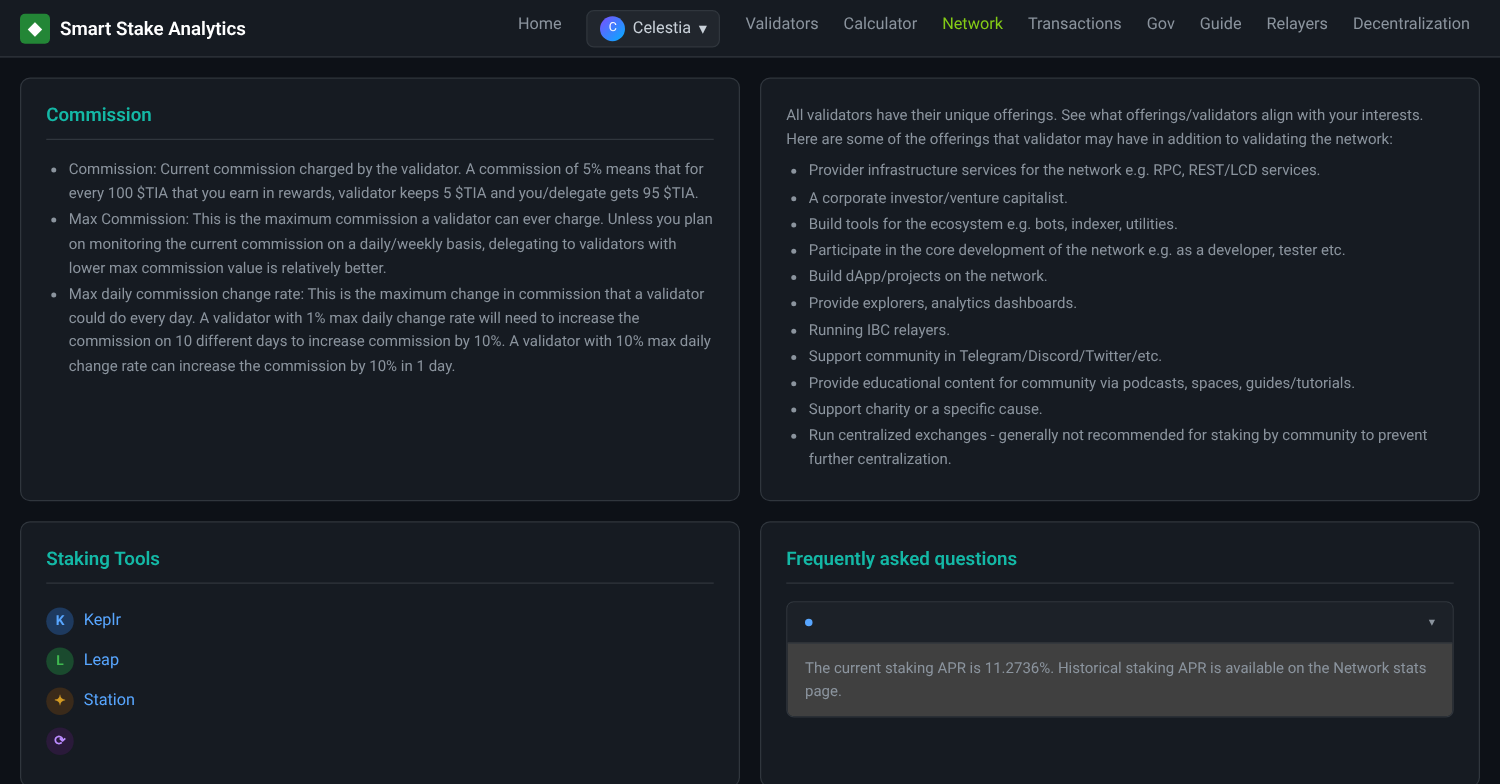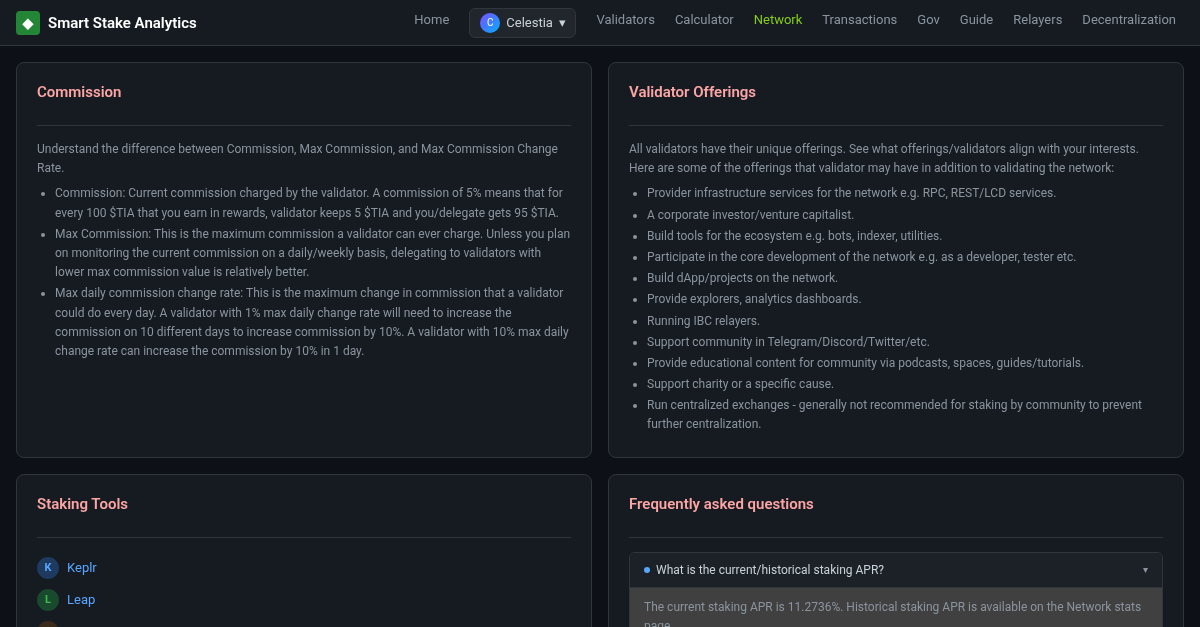--- a/index.html
+++ b/index.html
@@ -89,23 +89,23 @@
     }
     .card {
       background: #161b22;
       border: 1px solid #30363d;
       border-radius: 8px;
       padding: 20px;
     }
     .card-title {
       font-size: 15px;
       font-weight: 600;
-      color: #fca5a5;
+      color: #14b8a6;
       margin-bottom: 14px;
-      padding-bottom: 24px;
+      padding-bottom: 10px;
       border-bottom: 1px solid #30363d;
     }
     .card-subtitle {
       font-size: 12px;
       color: #8b949e;
       margin-bottom: 12px;
     }
     .card ul {
       padding-left: 18px;
     }
@@ -207,30 +207,28 @@
     <a class="nav-link">Guide</a>
     <a class="nav-link">Relayers</a>
     <a class="nav-link">Decentralization</a>
   </div>
 </nav>
 
 <div class="main">
 
   <div class="card">
     <div class="card-title">Commission</div>
-    <p class="card-subtitle">Understand the difference between Commission, Max Commission, and Max Commission Change Rate.</p>
     <ul>
       <li>Commission: Current commission charged by the validator. A commission of 5% means that for every 100 $TIA that you earn in rewards, validator keeps 5 $TIA and you/delegate gets 95 $TIA.</li>
       <li>Max Commission: This is the maximum commission a validator can ever charge. Unless you plan on monitoring the current commission on a daily/weekly basis, delegating to validators with lower max commission value is relatively better.</li>
       <li>Max daily commission change rate: This is the maximum change in commission that a validator could do every day. A validator with 1% max daily change rate will need to increase the commission on 10 different days to increase commission by 10%. A validator with 10% max daily change rate can increase the commission by 10% in 1 day.</li>
     </ul>
   </div>
 
   <div class="card">
-    <div class="card-title">Validator Offerings</div>
     <p>All validators have their unique offerings. See what offerings/validators align with your interests. Here are some of the offerings that validator may have in addition to validating the network:</p>
     <ul>
       <li>Provider infrastructure services for the network e.g. RPC, REST/LCD services.</li>
       <li>A corporate investor/venture capitalist.</li>
       <li>Build tools for the ecosystem e.g. bots, indexer, utilities.</li>
       <li>Participate in the core development of the network e.g. as a developer, tester etc.</li>
       <li>Build dApp/projects on the network.</li>
       <li>Provide explorers, analytics dashboards.</li>
       <li>Running IBC relayers.</li>
       <li>Support community in Telegram/Discord/Twitter/etc.</li>
@@ -262,21 +260,20 @@
 
     </div>
   </div>
 
   <div class="card">
     <div class="card-title">Frequently asked questions</div>
 
     <div class="faq-item">
       <div class="faq-question">
         <span class="faq-bullet"></span>
-        <span>What is the current/historical staking APR?</span>
         <span class="chevron">▾</span>
       </div>
       <div class="faq-answer">
         <span>The current staking APR is 11.2736%. Historical staking APR is available on the Network stats page.</span>
       </div>
     </div>
 
   </div>
 
 </div>

